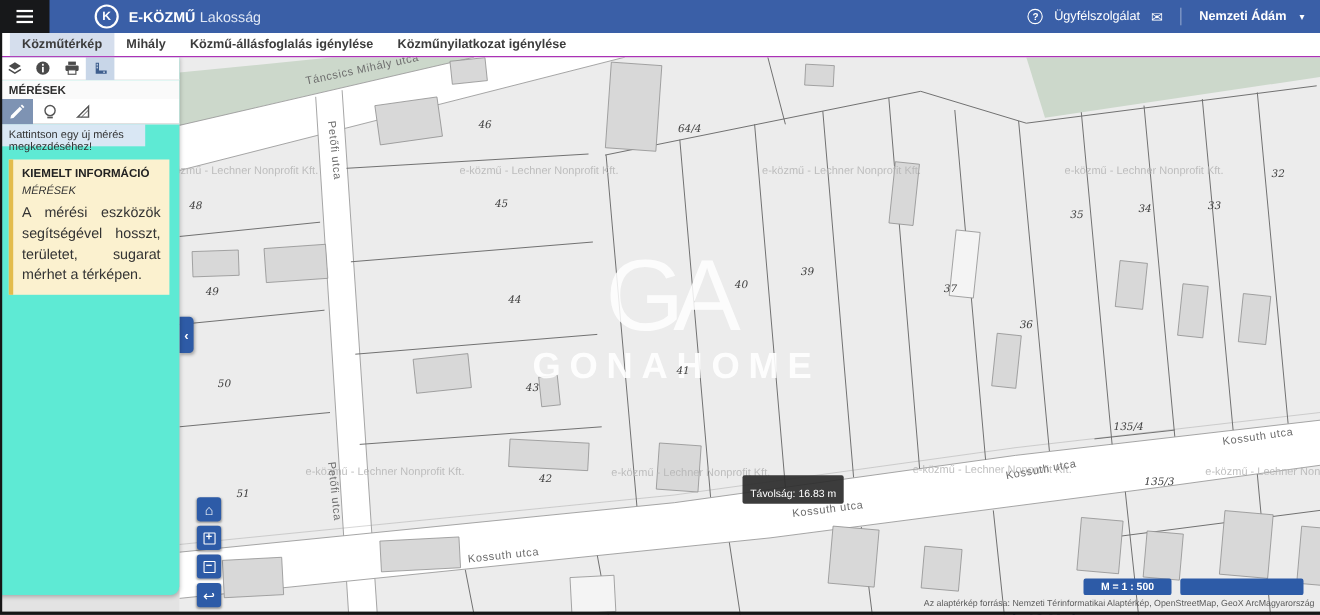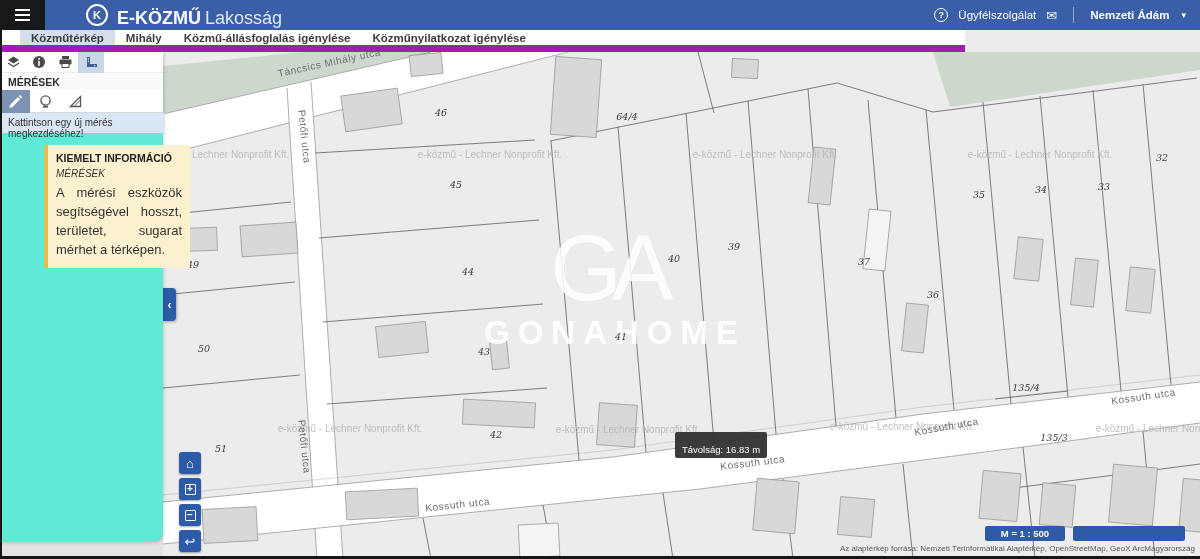--- a/index.html
+++ b/index.html
@@ -6,58 +6,58 @@
   html,body { width:1200px; height:559px; overflow:hidden; background:#ececec;
               font-family:"Liberation Sans", sans-serif; }
 
   
   #header { position:absolute; left:0; top:0; width:1200px; height:30px; background:#3a5fa7; z-index:40; }
   #hamburger { position:absolute; left:0; top:0; width:45px; height:30px; background:#17181a;
                display:flex; flex-direction:column; justify-content:center; align-items:center; gap:3px; cursor:pointer; }
   #hamburger span { display:block; width:15px; height:2px; background:#fff; }
   #logo { position:absolute; left:86px; top:4px; width:22px; height:22px; border:2px solid #fff; border-radius:50%;
           color:#fff; font-weight:bold; font-size:11px; display:flex; align-items:center; justify-content:center; }
-  #app-title { position:absolute; left:117px; top:8px; color:#fff; font-size:18px; }
+  #app-title { position:absolute; left:117px; top:8px; color:#fff; font-size:13px; }
   #app-title b { font-weight:bold; }
   #app-title .sub { font-weight:normal; color:#dfe7f5; margin-left:4px; }
   #header-right { position:absolute; right:14px; top:0; height:30px; display:flex; align-items:center; gap:10px; color:#fff; }
   .qmark { width:14px; height:14px; border:1.4px solid #fff; border-radius:50%; font-size:9px; font-weight:bold;
            display:flex; align-items:center; justify-content:center; }
   .hdr-label { font-size:11.5px; }
   .envelope { font-size:13px; line-height:1; }
   .hdr-divider { width:1px; height:16px; background:rgba(255,255,255,.45); margin:0 6px; }
   .username { font-size:11.5px; font-weight:bold; }
   .chev { font-size:9px; margin-left:2px; }
 
   
-  #tabbar { position:absolute; left:0; top:30px; width:965px; height:22px; background:#fff;
-            border-bottom:7px solid #a21caf; display:flex; align-items:stretch; padding-left:20px; z-index:39; }
+  #tabbar { position:absolute; left:0; top:30px; width:1200px; height:22px; background:#fff;
+            border-bottom:1px solid #a21caf; display:flex; align-items:stretch; padding-left:9px; z-index:39; }
   .tab { font-size:11.5px; font-weight:bold; color:#3c3c3c; padding:0 11px; display:flex; align-items:center; cursor:pointer; }
   .tab.active { background:#d5deed; }
   .tab.disabled { color:#b3b3b3; font-weight:bold; }
 
   
   #sidebar { position:absolute; left:0; top:52px; width:163px; height:507px; background:#e3e3e3; z-index:30; }
   #sidebar-card { position:absolute; left:0; top:0; width:163px; height:489px; background:#5eead4;
                   border-radius:0 0 8px 0; box-shadow:0 1px 4px rgba(0,0,0,.25); }
   #side-toolbar { position:absolute; left:0; top:0; width:163px; height:21px; background:#fff;
                   display:flex; align-items:center; border-bottom:1px solid #ececec; }
   .tool-btn { width:26px; height:21px; display:flex; align-items:center; justify-content:center; cursor:pointer; }
   .tool-btn.selected { background:#c8d6e8; }
   .tool-btn svg { display:block; }
   #section-title { position:absolute; left:0; top:21px; width:163px; height:17px; background:#fafafa;
                    font-size:10.5px; font-weight:bold; color:#2f2f2f; padding:3px 0 0 8px; }
   #measure-tabs { position:absolute; left:0; top:38px; width:163px; height:23px; background:#fff;
                   border-bottom:1px solid #d9d9d9; display:flex; }
   .mtab { width:30px; height:23px; display:flex; align-items:center; justify-content:center; cursor:pointer; }
   .mtab.selected { background:#7e93b3; }
-  #hint-bar { position:absolute; left:0; top:61px; width:165px; height:20px; background:#d9e7f4;
+  #hint-bar { position:absolute; left:0; top:61px; width:132px; height:20px; background:#d9e7f4;
               font-size:10px; color:#333; padding:4px 0 0 8px; }
   #info-box { position:absolute; left:8px; top:93px; width:146px; background:#fbf1cf;
-              border-left:4px solid #e3bc4c; padding:7px 8px 9px 8px;margin-left:36px; }
+              border-left:4px solid #e3bc4c; padding:7px 8px 9px 8px; }
   #info-box .t1 { font-size:10.5px; font-weight:bold; color:#222; margin-bottom:4px; }
   #info-box .t2 { font-size:10px; font-style:italic; color:#333; margin-bottom:5px; }
   #info-box .t3 { font-size:13px; color:#333; line-height:1.45; text-align:justify; }
 
   
   #map { position:absolute; left:163px; top:52px; width:1037px; height:507px; background:#ececec; z-index:10; cursor:crosshair; }
   #map svg { position:absolute; left:0; top:0; }
   .parcel-line { stroke:#6f6f6f; stroke-width:0.9; fill:none; }
   .road-edge  { stroke:#9a9a9a; stroke-width:0.8; fill:none; }
   .road-fill  { fill:#ffffff; }

